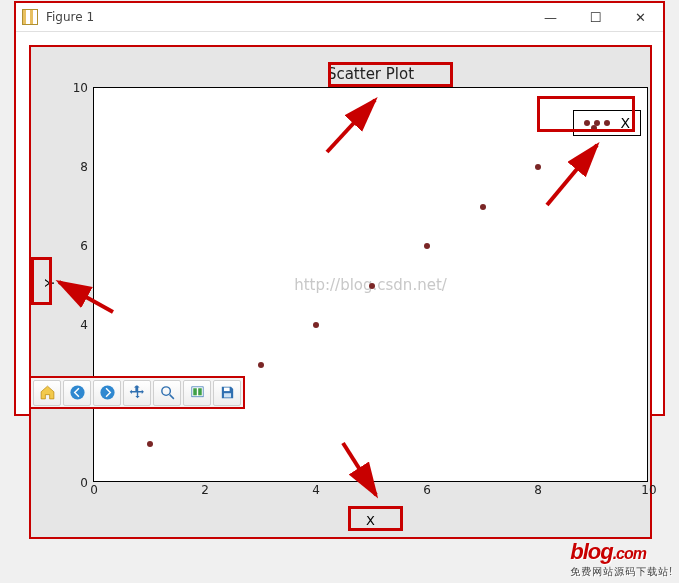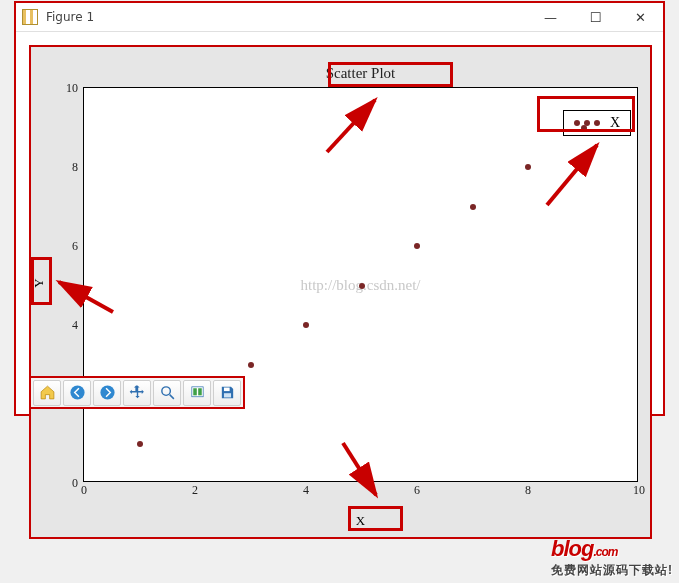--- a/index.html
+++ b/index.html
@@ -46,25 +46,24 @@
     position: absolute;
     left: 13px;
     top: 42px;
     width: 623px;
     height: 494px;
     background:#e6e6e6;
     border:2px solid #c60000;
   }
   .plot-wrap {
     position:absolute;
-    left: 52px;
+    left: 62px;
     top: 26px;
     width: 555px;
     height: 420px;
-    font-family: Liberation Serif, serif;
   }
   .plot-box {
     position:absolute;
     left:0; top:14px;
     width:555px; height:395px;
     background:#fff;
     border:1px solid #000;
   }
   .plot-title {
     position:absolute;
@@ -154,22 +153,22 @@
     font-family: Arial Black, Arial, sans-serif;
     font-weight:900;
     font-size:22px;
     font-style:italic;
     letter-spacing:-1px;
     color:#c80000;
     text-shadow:1px 1px 0 #fff;
   }
   .aspku .sub{
     display:block;
-    font-size:12px;
-    font-weight:bold;
+    font-size:10px;
+    font-weight:normal;
     font-style:normal;
     letter-spacing:1px;
     text-align:right;
     color:#444;
   }
 </style>
 </head>
 <body>
 
 <div class="window">
@@ -285,15 +284,15 @@
         <svg viewBox="0 0 24 24">
           <path d="M4 4h13l3 3v13H4z" fill="#2f6fb0"></path>
           <rect x="7" y="5" width="8" height="5" fill="#fff"></rect>
           <rect x="7" y="13" width="10" height="6" fill="#cfe3f5"></rect>
         </svg>
       </div>
   </div>
 </div>
 
 <div class="aspku">
-  <span>blog</span><span style="font-size:12px">.com</span>
+  <span>blog</span><span style="font-size:16px">.com</span>
   <span class="sub">免费网站源码下载站!</span>
 </div>
 
 </body></html>

